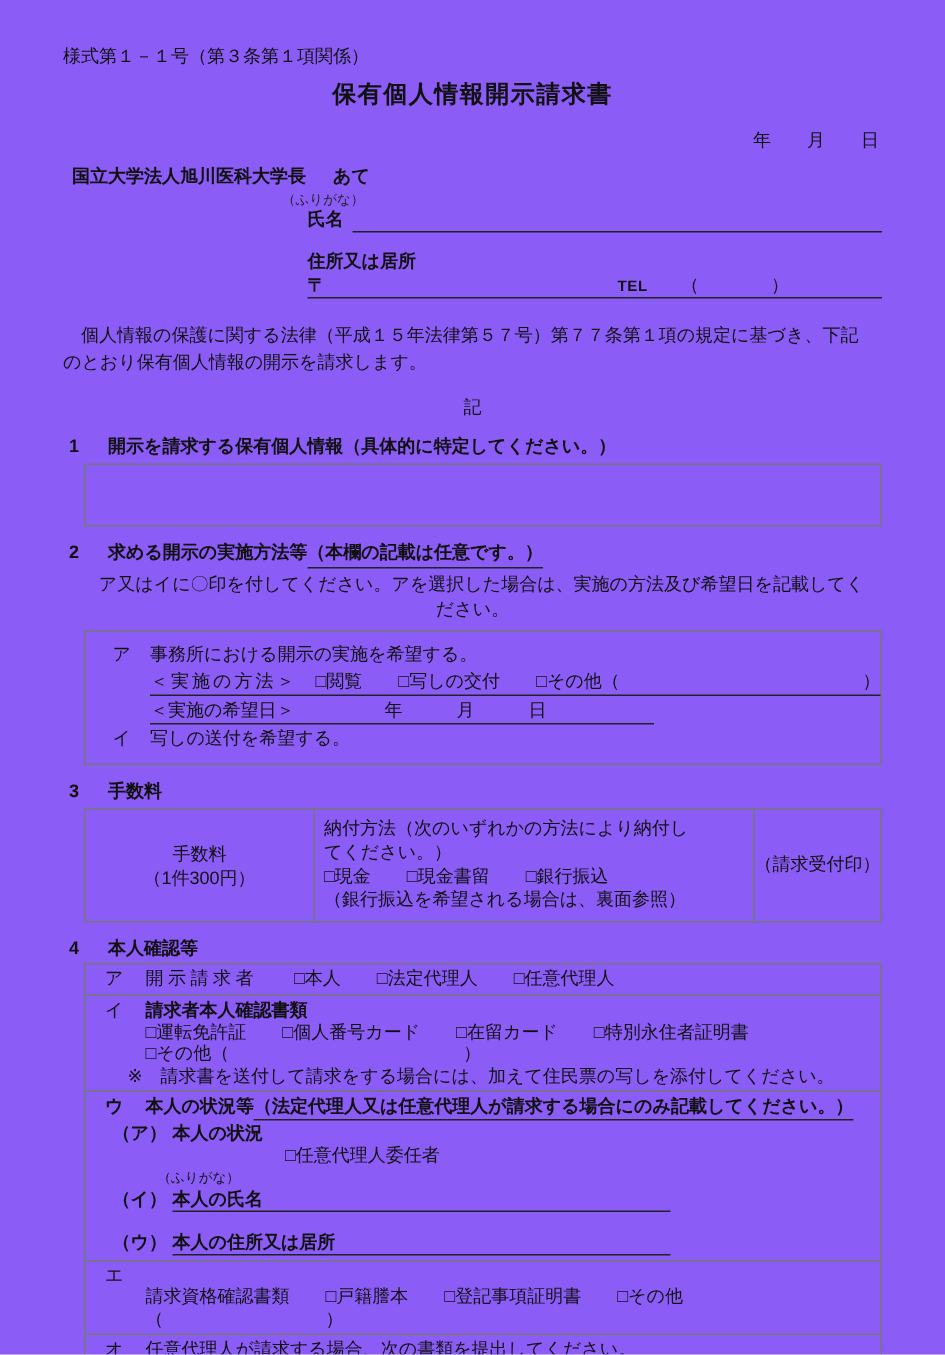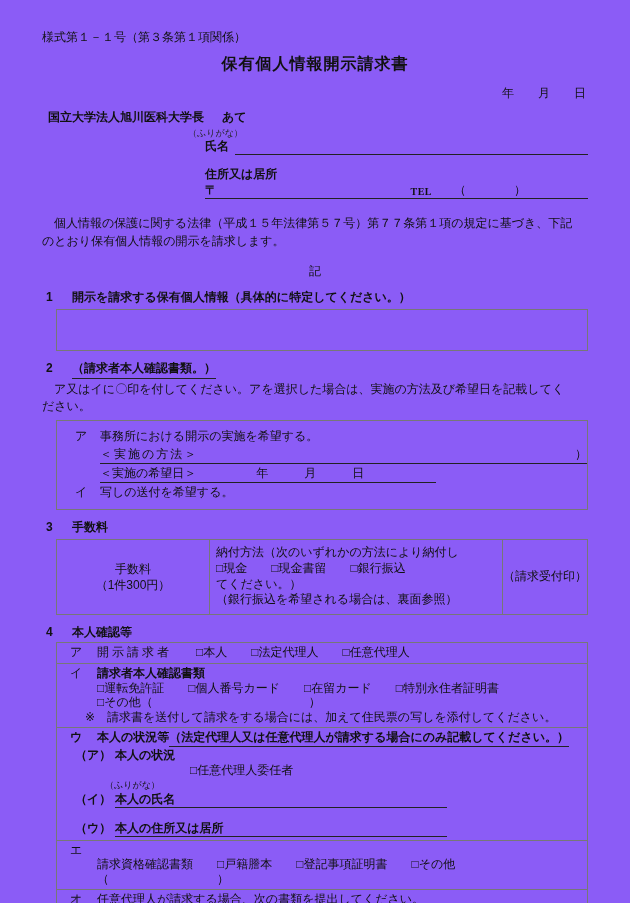--- a/index.html
+++ b/index.html
@@ -20,38 +20,38 @@
 
   .addressee-line { margin-left:6px; font-weight:bold; margin-bottom:2px; }
   .ate { margin-left:18px; }
 
   .name-block { margin-left:146px; }
   .furigana { font-size:9px; margin-left:0; color:#222; }
   .field-line { display:flex; align-items:flex-end; }
   .name-lbl { font-weight:bold; margin-left:17px; white-space:nowrap; }
   .fill { flex:1; border-bottom:1px solid #222; height:15px; margin-left:6px; }
 
-  .addr-block { margin-left:163px; margin-top:12px;font-family:Liberation Serif, serif; }
+  .addr-block { margin-left:163px; margin-top:12px; }
   .addr-lbl { font-weight:bold; }
   .addr-line { display:flex; align-items:flex-end; border-bottom:1px solid #222; height:17px; }
   .addr-spacer { flex:1; }
   .tel { font-size:10px; font-weight:bold; letter-spacing:0.5px; }
   .tel-paren { margin-left:22px; white-space:pre; }
   .tel-tail { width:62px; }
 
   .intro { margin-top:16px; line-height:1.45; }
   .ki { text-align:center; margin:14px 0 10px 0; }
 
   .sec-heading { display:flex; font-weight:bold; margin-top:10px; }
   .sec-no { width:30px; flex:none; padding-left:4px; }
   .note-ul { border-bottom:1px solid #222; padding-bottom:1px; }
 
   .box1 { border:1px solid #777; height:42px; margin:4px 0 2px 14px; }
 
-  .instruction { margin-top:2px; line-height:1.45; }
+  .instruction { margin-top:2px; line-height:1.45;text-align:center; }
 
   .box2 { border:1px solid #777; margin:4px 0 2px 14px; padding:6px 8px 8px 18px; line-height:1.5; }
   .b2-row { display:flex; }
   .b2-label { width:25px; flex:none; }
   .ul-line { display:flex; border-bottom:1px solid #222; width:487px; margin-left:25px; align-items:flex-start; }
   .ls2 { letter-spacing:2px; }
   .ul-fill { flex:1; }
   .ul-line2 { border-bottom:1px solid #222; width:336px; margin-left:25px; display:inline-block; }
 
   .fee-table { display:flex; border:1px solid #777; margin:4px 0 0 14px; }
@@ -116,32 +116,34 @@
   <div class="ki">記</div>
 
   <div class="sec-heading">
     <span class="sec-no">1</span>
     <span>開示を請求する保有個人情報（具体的に特定してください。）</span>
   </div>
   <div class="box1"></div>
 
   <div class="sec-heading">
     <span class="sec-no">2</span>
-      <span class="note-ul">（請求者本人確認書類。）</span>
+    <span>求める開示の実施方法等</span>
+      <span class="note-ul">（本欄の記載は任意です。）</span>
   </div>
   <div class="instruction prewrap">　ア又はイに〇印を付してください。アを選択した場合は、実施の方法及び希望日を記載してく
 ださい。</div>
 
   <div class="box2">
     <div class="b2-row">
       <span class="b2-label">ア</span>
       <span>事務所における開示の実施を希望する。</span>
     </div>
     <div class="ul-line">
       <span class="ls2 prewrap">＜実施の方法＞</span>
+      <span class="prewrap">　□閲覧　　□写しの交付　　□その他（</span>
       <span class="ul-fill"></span>
       <span>）</span>
     </div>
     <div>
       <span class="ul-line2 prewrap">＜実施の希望日＞　　　　　年　　　月　　　日</span>
     </div>
     <div class="b2-row">
       <span class="b2-label">イ</span>
       <span>写しの送付を希望する。</span>
     </div>
@@ -151,22 +153,22 @@
     <span class="sec-no">3</span>
     <span>手数料</span>
   </div>
   <div class="fee-table">
     <div class="fee-c1">
       <div>手数料</div>
       <div>（1件300円）</div>
     </div>
     <div class="fee-c2">
       <div class="prewrap">納付方法（次のいずれかの方法により納付し</div>
+      <div class="prewrap">てください。）</div>
       <div class="prewrap">□現金　　□現金書留　　□銀行振込</div>
-      <div class="prewrap">てください。）</div>
       <div class="prewrap">（銀行振込を希望される場合は、裏面参照）</div>
     </div>
     <div class="fee-c3">
       <span>（請求受付印）</span>
     </div>
   </div>
 
   <div class="sec-heading">
     <span class="sec-no">4</span>
     <span>本人確認等</span>

